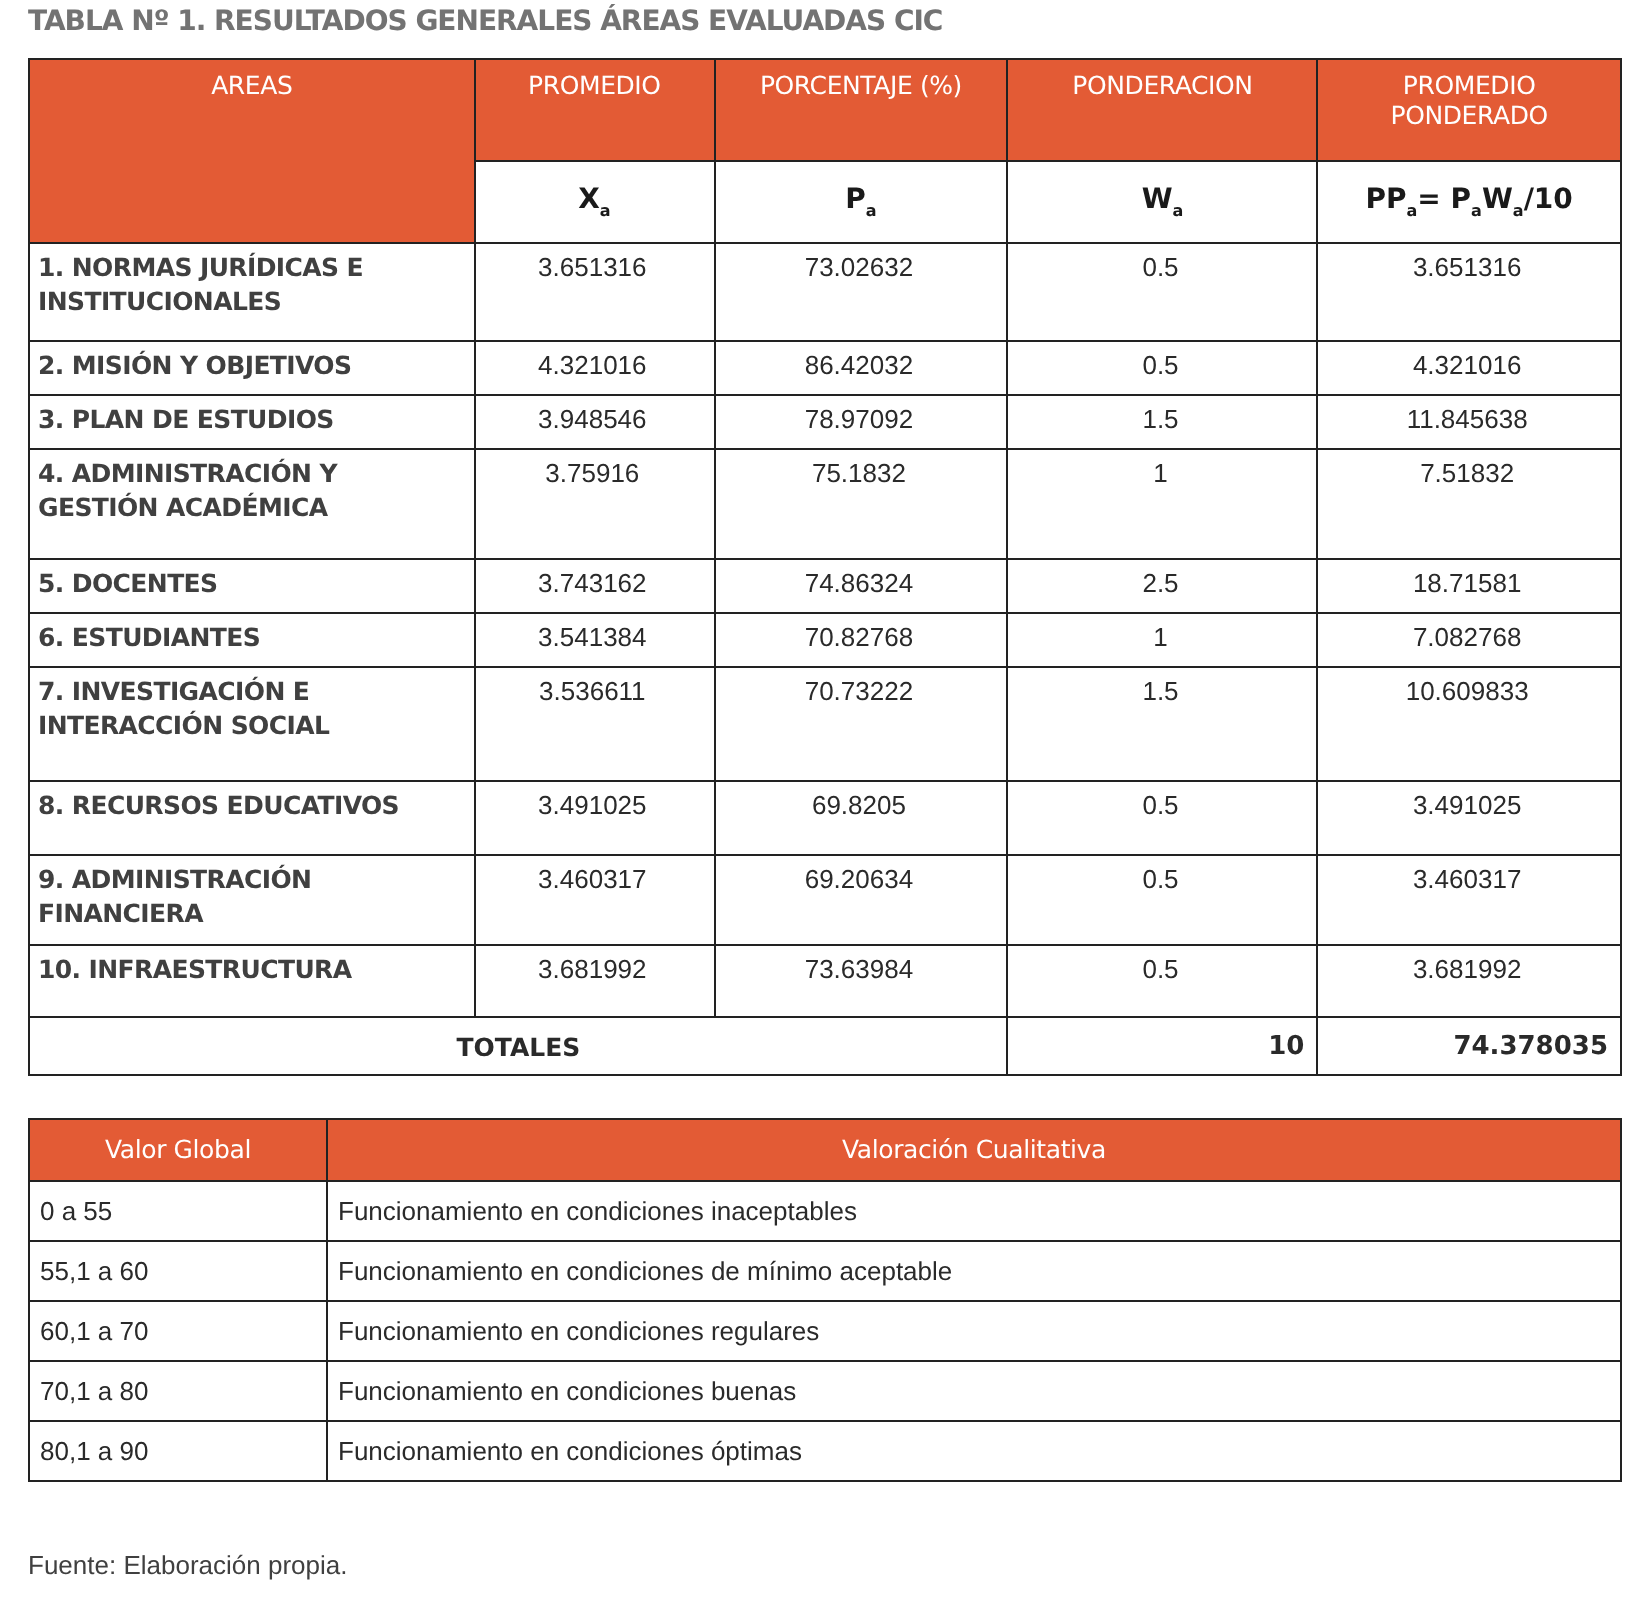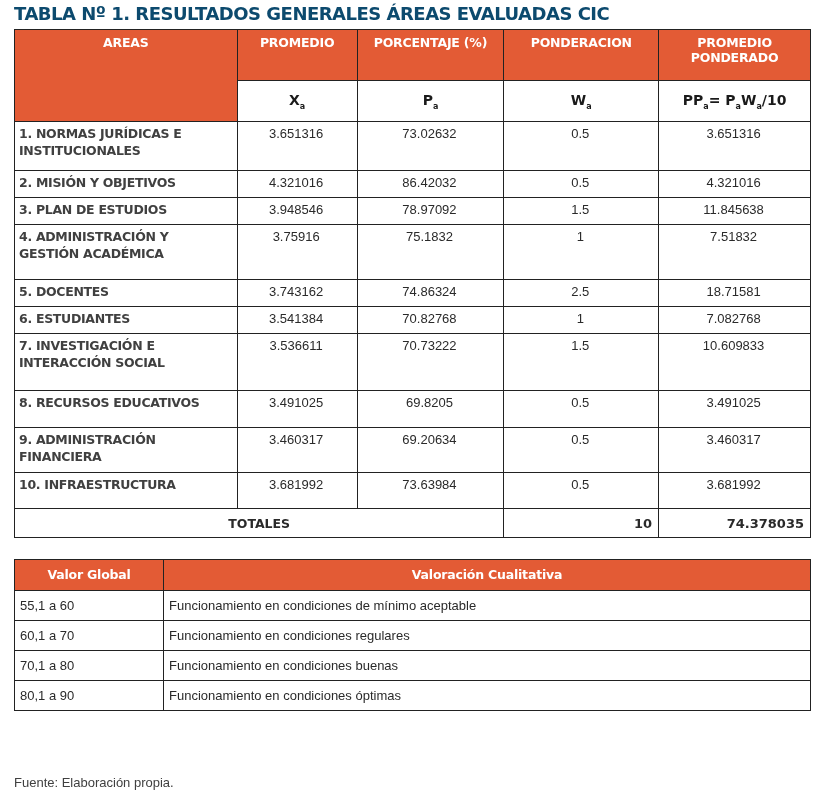--- a/index.html
+++ b/index.html
@@ -3,27 +3,27 @@
 <meta charset="utf-8">
 <style>
   html, body { margin: 0; padding: 0; background: #ffffff; }
   body {
     width: 818px; height: 799px; position: relative; overflow: hidden;
     font-family: "Liberation Sans", sans-serif; color: #2a2a2a;
   }
   .title {
     position: absolute; left: 14px; top: 3px;
     font-family: "DejaVu Sans", sans-serif; font-weight: bold;
-    font-size: 18px; letter-spacing: -0.5px; color: #0c4a6e;
+    font-size: 14px; letter-spacing: -0.5px; color: #737373;
   }
   table { border-collapse: collapse; position: absolute; }
   #main { left: 14px; top: 29px; width: 797px; }
   #main td, #main th { border: 1px solid #222; padding: 0; }
   .hdr {
-    background: #e35b35; color: #fff; font-weight: bold;
+    background: #e35b35; color: #fff; font-weight: normal;
     font-family: "DejaVu Sans", sans-serif; font-size: 12.5px;
     text-align: center; vertical-align: top; padding-top: 5px !important;
     letter-spacing: -0.2px;
   }
   .sym {
     font-family: "DejaVu Sans", sans-serif; font-weight: bold; font-size: 14px;
     text-align: center; color: #1a1a1a; height: 40px;
   }
   .sym sub { font-size: 8px; }
   .area {
@@ -167,20 +167,24 @@
       <col>
     </colgroup>
   <tbody>
       <tr>
     <th class="hdr">Valor Global</th>
     <th class="hdr">Valoración Cualitativa</th>
   </tr>
   </tbody>
     <tbody id="scale-body">
       <tr>
+        <td>0 a 55</td>
+        <td>Funcionamiento en condiciones inaceptables</td>
+      </tr>
+      <tr>
         <td>55,1 a 60</td>
         <td>Funcionamiento en condiciones de mínimo aceptable</td>
       </tr>
       <tr>
         <td>60,1 a 70</td>
         <td>Funcionamiento en condiciones regulares</td>
       </tr>
       <tr>
         <td>70,1 a 80</td>
         <td>Funcionamiento en condiciones buenas</td>

